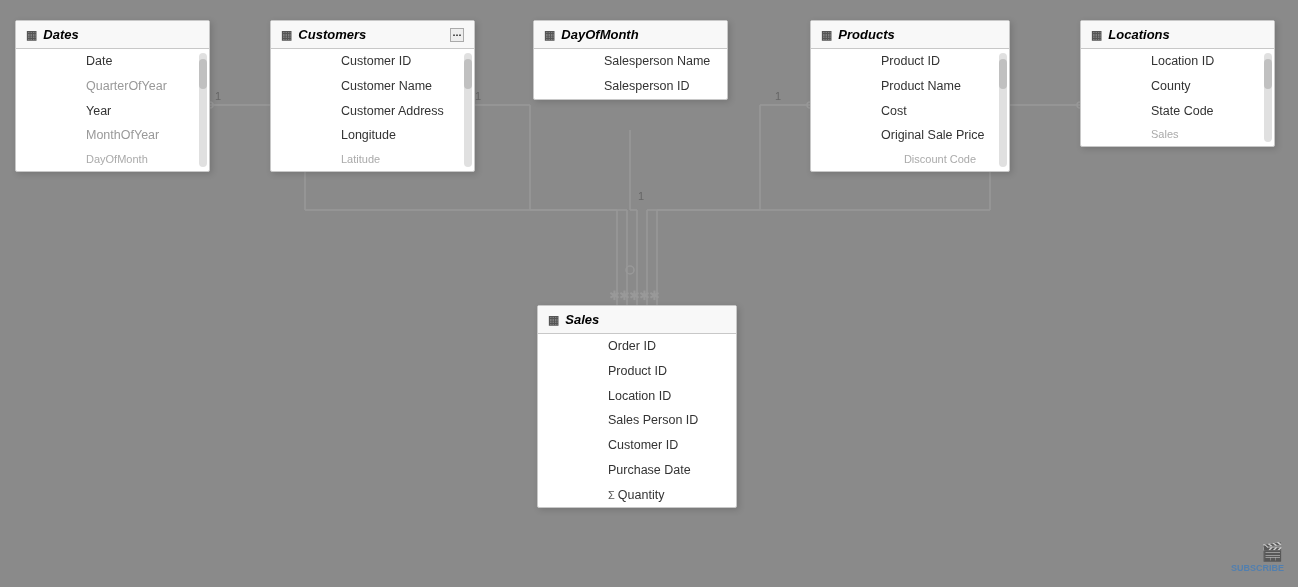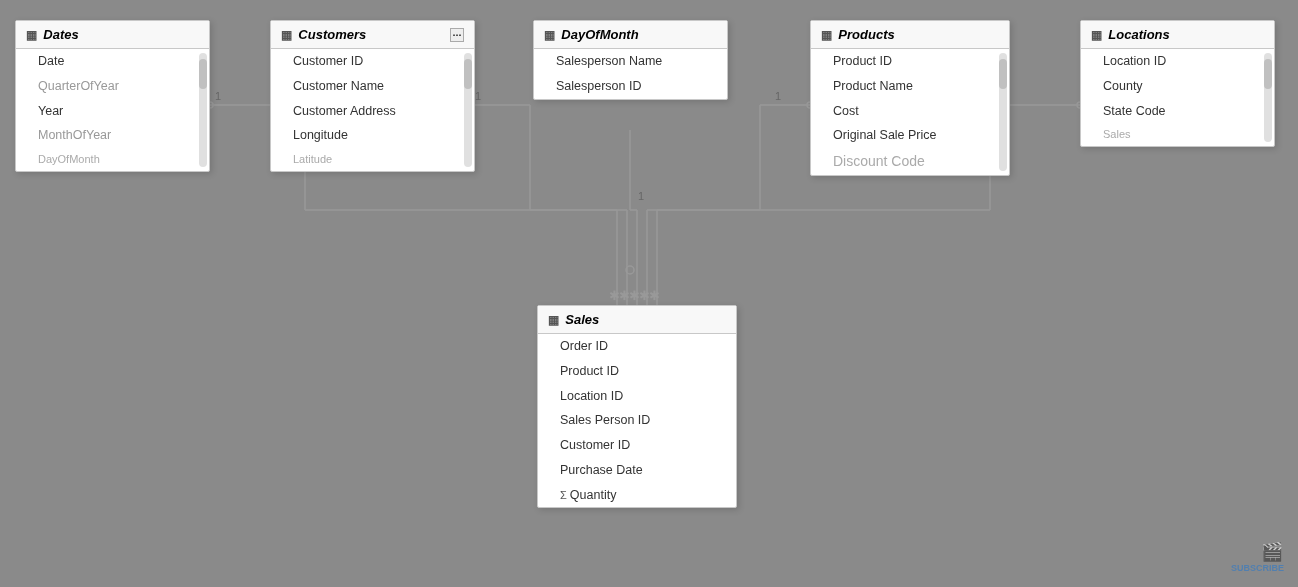--- a/index.html
+++ b/index.html
@@ -58,20 +58,21 @@
       font-size: 9px;
       display: flex;
       align-items: center;
       justify-content: center;
       cursor: pointer;
     }
 
     .table-body {
       position: relative;
       overflow: hidden;
+      padding-left: 48px;
     }
 
     .table-row-item {
       padding: 3px 10px 3px 22px;
       color: #333;
       white-space: nowrap;
       font-size: 12.5px;
       line-height: 1.5;
     }
 
@@ -242,21 +243,21 @@
 <div class="table-card" style="left:810px; top:20px; width:200px;">
   <div class="table-header">
     <span class="table-icon">▦</span>
     <span class="table-title">Products</span>
   </div>
   <div class="table-body">
     <div class="table-row-item">Product ID</div>
     <div class="table-row-item">Product Name</div>
     <div class="table-row-item">Cost</div>
     <div class="table-row-item">Original Sale Price</div>
-    <div class="table-row-item grayed" style="color:#aaa; font-size:14px;">Discount Code</div>
+    <div class="table-row-item grayed" style="color:#aaa; font-size:11px;text-align:center;">Discount Code</div>
     <div class="scrollbar">
       <div class="scrollbar-thumb"></div>
     </div>
   </div>
 </div>
 
 <div class="table-card" style="left:1080px; top:20px; width:195px;">
   <div class="table-header">
     <span class="table-icon">▦</span>
     <span class="table-title">Locations</span>

